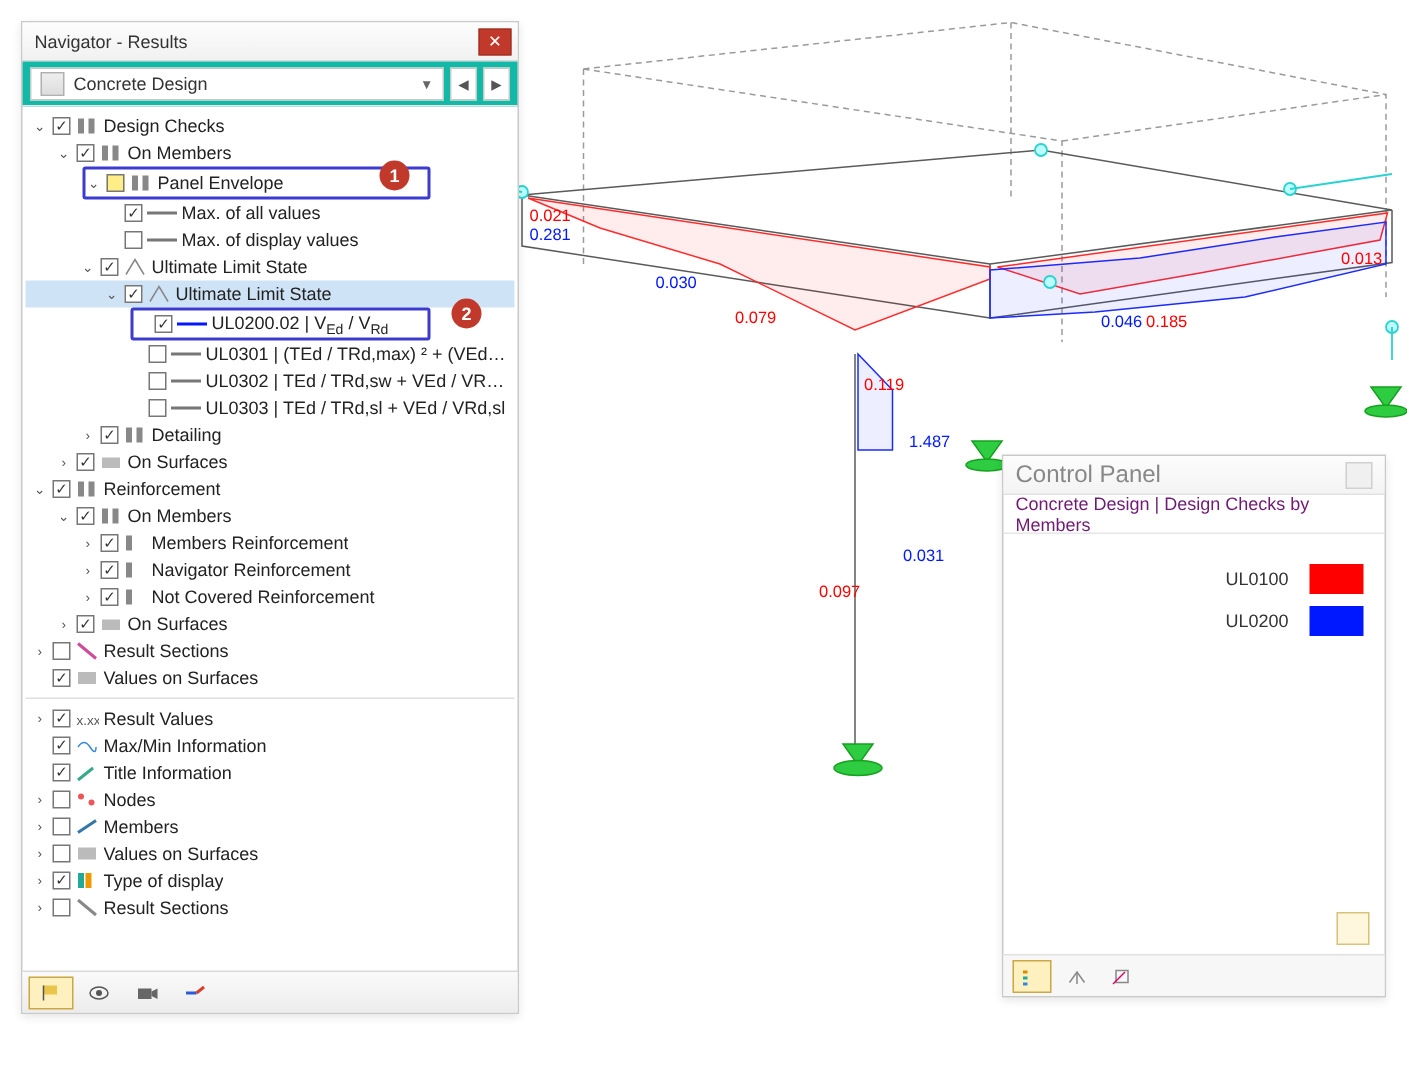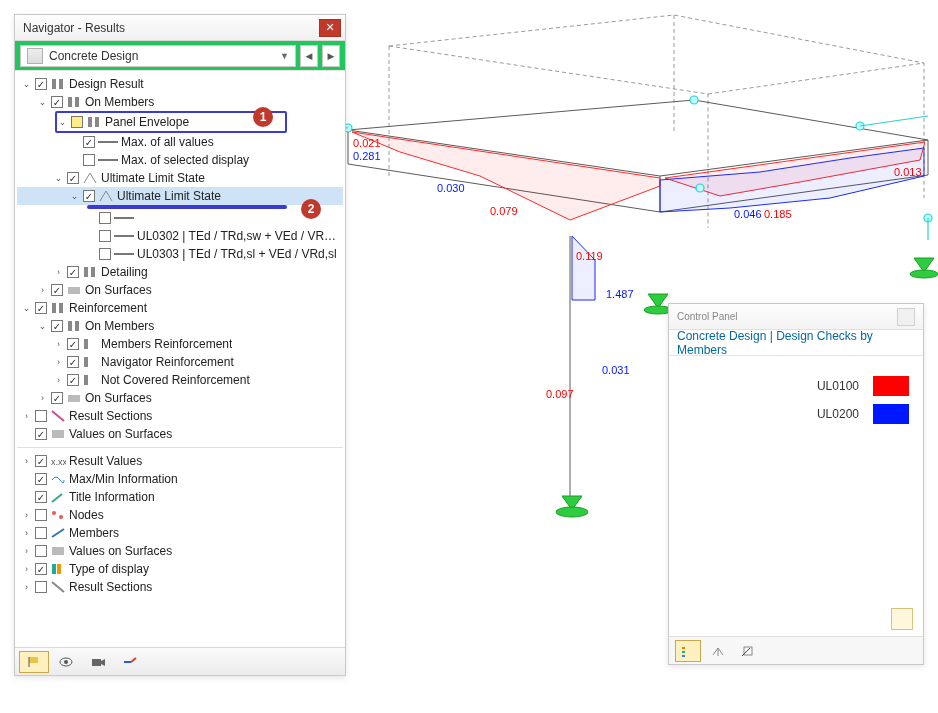--- a/index.html
+++ b/index.html
@@ -10,21 +10,21 @@
     position: absolute; left: 14px; top: 14px; width: 332px;
     border: 1px solid #c9c9c9; background: #fff; box-shadow: 0 2px 6px rgba(0,0,0,.10);
   }
   .nav-titlebar {
     display:flex; align-items:center; height:26px; padding:0 4px 0 8px;
     border-bottom:1px solid #d9d9d9; font-size:12px; color:#333;
     background:linear-gradient(#fdfdfd,#f1f1f1);
   }
   .nav-titlebar .spacer{flex:1}
   .close-btn{width:22px;height:18px;background:#c0392b;display:flex;align-items:center;justify-content:center;color:#fff;font-size:11px;border:1px solid #a43225;cursor:pointer}
-  .combo-row{display:flex;align-items:center;gap:4px;height:30px;padding:3px 5px;border-bottom:1px solid #e6e6e6;background:#22c55e}
+  .combo-row{display:flex;align-items:center;gap:4px;height:30px;padding:3px 5px;border-bottom:1px solid #e6e6e6;background:#14b8a6}
   .combo{flex:1;height:22px;display:flex;align-items:center;padding:0 6px;font-size:12px;color:#333;background:#fff;border:1px solid #c9c9c9}
   .combo .chev{margin-left:auto;font-size:9px;color:#666}
   .arrow-btn{width:18px;height:22px;border:1px solid #c9c9c9;background:#fff;font-size:9px;color:#555;display:flex;align-items:center;justify-content:center;cursor:pointer}
   .combo-icon{width:16px;height:16px;margin-right:6px;display:inline-block;border:1px solid #b0b0b0;background:linear-gradient(#eee,#ddd)}
 
   .tree{height:576px;overflow-y:auto;overflow-x:hidden;padding:4px 2px;font-size:12px;color:#222}
   .node{display:flex;align-items:center;height:18px;white-space:nowrap;gap:3px;padding-right:4px}
   .exp{width:11px;height:11px;display:inline-flex;align-items:center;justify-content:center;font-size:9px;color:#555;cursor:pointer;flex:0 0 11px}
   .exp.empty{visibility:hidden}
   .cb{width:12px;height:12px;border:1px solid #777;background:#fff;display:inline-flex;align-items:center;justify-content:center;font-size:10px;color:#333;cursor:pointer;flex:0 0 12px}
@@ -45,23 +45,23 @@
 
   .navbar-bottom{height:28px;border-top:1px solid #d9d9d9;display:flex;align-items:center;padding:0 4px;gap:2px;background:linear-gradient(#fafafa,#ececec)}
   .nb-btn{width:30px;height:22px;border:1px solid transparent;display:flex;align-items:center;justify-content:center;cursor:pointer}
   .nb-btn.active{border-color:#c9a84a;background:#fff0c0}
 
   
   .viewport{position:absolute;left:0;top:0;width:938px;height:713px;z-index:-1}
 
   
   .ctrl-panel{position:absolute;left:668px;top:303px;width:256px;border:1px solid #c9c9c9;background:#fff;box-shadow:0 2px 6px rgba(0,0,0,.10)}
-  .ctrl-title{height:26px;display:flex;align-items:center;padding:0 8px;font-size:10px;color:#888;border-bottom:1px solid #e0e0e0;background:linear-gradient(#fdfdfd,#f3f3f3)}
+  .ctrl-title{height:26px;display:flex;align-items:center;padding:0 8px;font-size:16px;color:#888;border-bottom:1px solid #e0e0e0;background:linear-gradient(#fdfdfd,#f3f3f3)}
   .ctrl-title .sq{margin-left:auto;width:18px;height:18px;border:1px solid #d0d0d0;background:#f0f0f0}
-  .ctrl-sub{height:26px;padding:0 8px;font-size:12px;color:#0369a1;display:flex;align-items:center;border-bottom:1px solid #e6e6e6}
+  .ctrl-sub{height:26px;padding:0 8px;font-size:12px;color:#701a75;display:flex;align-items:center;border-bottom:1px solid #e6e6e6}
   .legend-area{height:280px;padding:16px 14px 6px;position:relative}
   .legend-row{display:flex;align-items:center;justify-content:flex-end;gap:14px;height:28px;font-size:12px;color:#333}
   .legend-sw{width:36px;height:20px}
   .ctrl-foot{height:28px;border-top:1px solid #e0e0e0;display:flex;align-items:center;padding:0 6px;gap:4px;background:#f7f7f7}
   .ctrl-foot .tb{width:26px;height:22px;border:1px solid transparent;display:flex;align-items:center;justify-content:center;cursor:pointer;font-size:12px;color:#666}
   .ctrl-foot .tb.active{border-color:#c9a84a;background:#fff0c0}
   .ctrl-ic{position:absolute;right:10px;bottom:6px;width:22px;height:22px;border:1px solid #d8c27a;background:#fff7dd;cursor:pointer}
 
   
   .sv{width:16px;height:14px}
@@ -150,21 +150,21 @@
 
   <div class="tree" style="position:relative">
 
     <div class="node i0">
         <span class="exp">⌄</span>
         <span class="cb on"></span>
         <svg class="sv">
           <rect x="2" y="2" width="4" height="10" fill="#888"></rect>
           <rect x="9" y="2" width="4" height="10" fill="#888"></rect>
         </svg>
-        <span class="lbl">Design Result</span>
+        <span class="lbl">Design Checks</span>
       </div>
     <div class="node i1">
         <span class="exp">⌄</span>
         <span class="cb on"></span>
         <svg class="sv">
           <rect x="2" y="2" width="4" height="10" fill="#888"></rect>
           <rect x="9" y="2" width="4" height="10" fill="#888"></rect>
         </svg>
         <span class="lbl">On Members</span>
       </div>
@@ -185,48 +185,55 @@
     <div class="node i3">
         <span class="exp empty"></span>
         <span class="cb on"></span>
         <span class="swatch" style="background:#777"></span>
         <span class="lbl">Max. of all values</span>
       </div>
     <div class="node i3">
         <span class="exp empty"></span>
         <span class="cb"></span>
         <span class="swatch" style="background:#777"></span>
-        <span class="lbl">Max. of selected display</span>
+        <span class="lbl">Max. of display values</span>
       </div>
 
     <div class="node i2">
         <span class="exp">⌄</span>
         <span class="cb on"></span>
         <svg class="sv">
           <path d="M2 12 L8 2 L14 12" stroke="#888" fill="none"></path>
         </svg>
         <span class="lbl">Ultimate Limit State</span>
       </div>
     <div class="node i3 sel">
         <span class="exp">⌄</span>
         <span class="cb on"></span>
         <svg class="sv">
           <path d="M2 12 L8 2 L14 12" stroke="#888" fill="none"></path>
         </svg>
         <span class="lbl">Ultimate Limit State</span>
       </div>
 
     <div class="hl-box" style="margin-left:70px;margin-right:56px">
+      <div class="node" style="padding-left:0">
+          <span class="exp empty"></span>
+          <span class="cb on"></span>
+          <span class="swatch" style="background:#0018ff"></span>
+          <span class="lbl"><span>UL0200.02 | V</span><sub>Ed</sub><span> / V</span><sub>Rd</sub></span>
+        </div>
     </div>
     <div class="badge" style="left:286px;top:128px">2</div>
 
     <div class="node i4">
         <span class="exp empty"></span>
         <span class="cb"></span>
         <span class="swatch" style="background:#777"></span>
+        <span class="lbl">UL0301 | (TEd / TRd,max) ² + (VEd,r…</span>
       </div>
     <div class="node i4">
         <span class="exp empty"></span>
         <span class="cb"></span>
         <span class="swatch" style="background:#777"></span>
         <span class="lbl">UL0302 | TEd / TRd,sw + VEd / VRd,…</span>
       </div>
     <div class="node i4">
         <span class="exp empty"></span>
         <span class="cb"></span>

